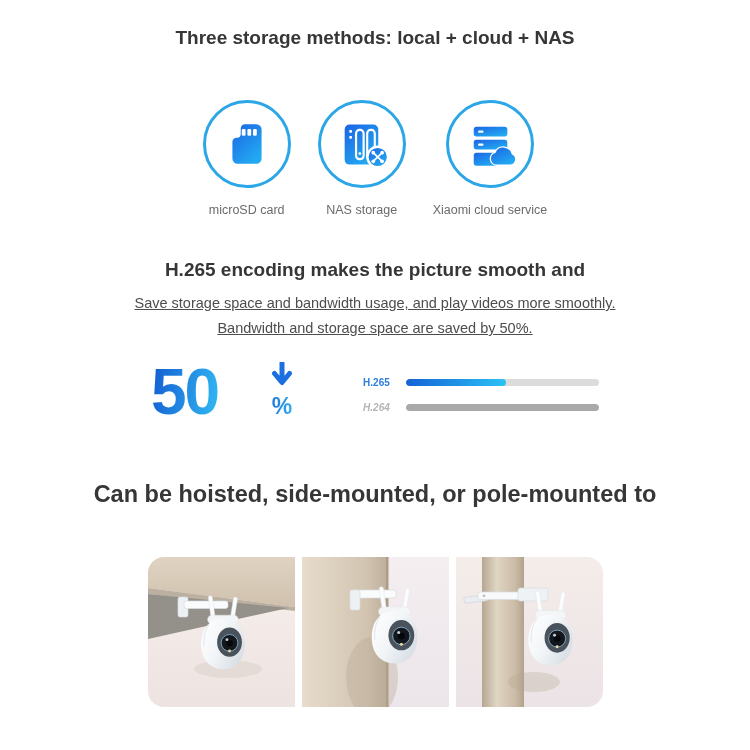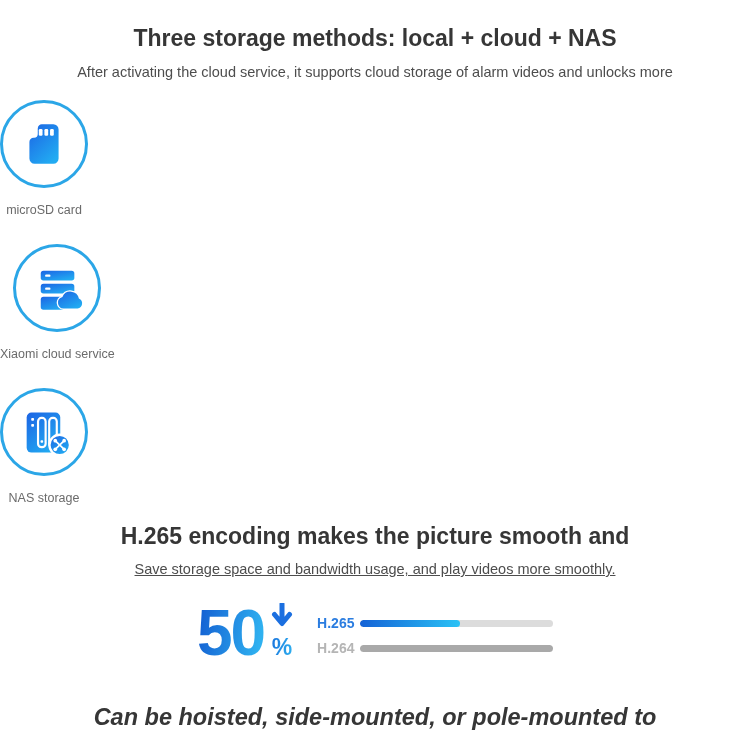--- a/index.html
+++ b/index.html
@@ -1,51 +1,51 @@
 <!DOCTYPE html>
 <html><head>
 <meta charset="utf-8">
 <style>
   html,body{margin:0;padding:0;}
   body{
     width:750px;height:750px;background:#ffffff;position:relative;overflow:hidden;
     font-family:"Liberation Sans",sans-serif;-webkit-font-smoothing:antialiased;
   }
-  .sec-title{font-weight:700;color:#363636;text-align:center;font-size:23px;line-height:30px;margin:0;}
+  .sec-title{font-weight:700;color:#363636;text-align:center;font-size:19px;line-height:30px;margin:0;}
   .sec-sub{color:#4d4d4d;text-align:center;font-size:14.5px;line-height:25px;margin:0;}
   .t1{margin-top:23px;}
   .s1{margin-top:7px;}
   
-  .methods{display:flex;justify-content:center;align-items:flex-start;gap:27px;margin-top:15px;flex-direction:column;}
+  .methods{display:flex;justify-content:center;align-items:flex-start;gap:27px;margin-top:15px;}
   .method{display:flex;flex-direction:column;align-items:center;}
   .circle{width:88px;height:88px;box-sizing:border-box;border:3px solid #2ba6e7;border-radius:50%;
           display:flex;align-items:center;justify-content:center;background:#fff;}
   .method-label{margin-top:15px;font-size:12.5px;color:#6b6b6b;white-space:nowrap;}
   
-  .t2{margin-top:16px;}
+  .t2{margin-top:38px;}
   .s2{margin-top:6px;text-decoration:underline;}
-  .savings{display:flex;justify-content:center;align-items:flex-start;margin-top:21px;height:72px;}
+  .savings{display:flex;justify-content:center;align-items:flex-start;margin-top:21px;height:72px;gap:46px;}
   .big-num{font-size:64px;line-height:60px;font-weight:700;letter-spacing:-2px;
            background:linear-gradient(100deg,#1564d4 10%,#2fb1f0 90%);
            -webkit-background-clip:text;background-clip:text;color:transparent;}
   .pct-col{display:flex;flex-direction:column;align-items:center;margin-left:3px;width:30px;}
   .pct-sign{font-size:23px;font-weight:700;line-height:22px;margin-top:7px;
             background:linear-gradient(100deg,#1a74dd,#2fb1f0);
             -webkit-background-clip:text;background-clip:text;color:transparent;}
   .bars{display:flex;flex-direction:column;gap:15px;margin-left:20px;margin-top:15px;}
   .bar-row{display:flex;align-items:center;height:10px;}
-  .bar-label{width:34px;font-size:14px;font-weight:700;margin-right:9px;text-align:left;}
+  .bar-label{width:34px;font-size:10px;font-weight:700;margin-right:9px;text-align:left;}
   .lbl-h265{color:#2b7de0;}
-  .lbl-h264{color:#b5b5b5;}
+  .lbl-h264{color:#b5b5b5;font-style:italic;}
   .track{width:193px;height:7px;border-radius:4px;background:#dcdcdc;overflow:hidden;}
   .fill{height:100%;border-radius:4px;}
   .fill-h265{background:linear-gradient(90deg,#1462d6,#2ac2f5);}
   .fill-h264{background:#a9a9a9;}
   
-  .t3{margin-top:27px;font-size:23.5px;font-style:italic;}
+  .t3{margin-top:45px;font-size:23.5px;}
   .scenes{display:flex;justify-content:center;gap:7px;margin:48px auto 0;
           width:455px;border-radius:16px;overflow:hidden;}
   .scene{width:147px;height:150px;display:block;}
   .hidden-defs{position:absolute;width:0;height:0;}
 </style>
 </head>
 <body>
 
 <svg class="hidden-defs" aria-hidden="true">
   <defs>
@@ -95,51 +95,34 @@
       <circle cx="61" cy="67" r="11.5" fill="#14181d" stroke="#7fa8c4" stroke-width="1.3"></circle>
       <circle cx="61" cy="67" r="4.5" fill="#05070a"></circle>
       <circle cx="57.5" cy="62.5" r="2" fill="#cfe3f2" opacity="0.9"></circle>
       <circle cx="61" cy="78" r="2" fill="#ead9a2"></circle>
     </g>
   </defs>
 </svg>
 
 <h1 class="sec-title t1">Three storage methods: local + cloud + NAS</h1>
 <p class="sec-sub s1">
-  <span>After activating the cloud service, it supports cloud storage of alarm videos and unlocks more</span><br>
+  <br>
 </p>
 
 <div class="methods">
   <div class="method">
     <div class="circle">
       <svg width="50" height="50" viewBox="0 0 48 48">
         <path d="M17 5 h16 a5 5 0 0 1 5 5 v28 a5 5 0 0 1 -5 5 H15 a5 5 0 0 1 -5 -5 V22 a4 4 0 0 1 4 -4 h0.5 a3.5 3.5 0 0 0 3.5 -3.5 V9 a4 4 0 0 1 4 -4 z" fill="url(#gIcon)"></path>
         <rect x="19" y="9.5" width="3.6" height="6.5" rx="1.2" fill="#ffffff"></rect>
         <rect x="24.4" y="9.5" width="3.6" height="6.5" rx="1.2" fill="#ffffff"></rect>
         <rect x="29.8" y="9.5" width="3.6" height="6.5" rx="1.2" fill="#ffffff"></rect>
       </svg>
     </div>
     <div class="method-label">microSD card</div>
-  </div>
-
-  <div class="method">
-    <div class="circle">
-      <svg width="52" height="52" viewBox="0 0 48 48">
-        <rect x="9" y="8" width="31" height="9" rx="2.5" fill="url(#gIcon)"></rect>
-        <rect x="13" y="11.5" width="5" height="2.2" rx="1.1" fill="#ffffff"></rect>
-        <rect x="9" y="20" width="31" height="9" rx="2.5" fill="url(#gIcon)"></rect>
-        <rect x="13" y="23.5" width="5" height="2.2" rx="1.1" fill="#ffffff"></rect>
-        <rect x="9" y="32" width="23" height="12" rx="2.5" fill="url(#gIcon)"></rect>
-        <g stroke="#ffffff" stroke-width="2.4" fill="url(#gIcon)">
-          <path d="M30 43 a5.5 5.5 0 0 1 -1 -10.8 a8 8 0 0 1 15.2 1.6 a4.8 4.8 0 0 1 -1.2 9.2 z"></path>
-        </g>
-        <path d="M30 43 a5.5 5.5 0 0 1 -1 -10.8 a8 8 0 0 1 15.2 1.6 a4.8 4.8 0 0 1 -1.2 9.2 z" fill="url(#gIcon)"></path>
-      </svg>
-    </div>
-    <div class="method-label">Xiaomi cloud service</div>
   </div>
 
   <div class="method">
     <div class="circle">
       <svg width="52" height="52" viewBox="0 0 48 48">
         <rect x="8" y="6" width="31" height="37" rx="4.5" fill="url(#gIcon)"></rect>
         <rect x="12.2" y="11" width="2.6" height="2.6" rx="0.8" fill="#ffffff"></rect>
         <rect x="12.2" y="16.5" width="2.6" height="2.6" rx="0.8" fill="#ffffff"></rect>
         <rect x="18.5" y="11" width="7" height="27" rx="3.2" fill="none" stroke="#ffffff" stroke-width="2"></rect>
         <rect x="28.8" y="11" width="7" height="27" rx="3.2" fill="none" stroke="#ffffff" stroke-width="2"></rect>
@@ -153,27 +136,45 @@
         <g fill="#ffffff">
           <circle cx="34.4" cy="32" r="1.7"></circle>
             <circle cx="42.6" cy="32" r="1.7"></circle>
           <circle cx="34.4" cy="40" r="1.7"></circle>
             <circle cx="42.6" cy="40" r="1.7"></circle>
         </g>
       </svg>
     </div>
     <div class="method-label">NAS storage</div>
   </div>
+
+  <div class="method">
+    <div class="circle">
+      <svg width="52" height="52" viewBox="0 0 48 48">
+        <rect x="9" y="8" width="31" height="9" rx="2.5" fill="url(#gIcon)"></rect>
+        <rect x="13" y="11.5" width="5" height="2.2" rx="1.1" fill="#ffffff"></rect>
+        <rect x="9" y="20" width="31" height="9" rx="2.5" fill="url(#gIcon)"></rect>
+        <rect x="13" y="23.5" width="5" height="2.2" rx="1.1" fill="#ffffff"></rect>
+        <rect x="9" y="32" width="23" height="12" rx="2.5" fill="url(#gIcon)"></rect>
+        <g stroke="#ffffff" stroke-width="2.4" fill="url(#gIcon)">
+          <path d="M30 43 a5.5 5.5 0 0 1 -1 -10.8 a8 8 0 0 1 15.2 1.6 a4.8 4.8 0 0 1 -1.2 9.2 z"></path>
+        </g>
+        <path d="M30 43 a5.5 5.5 0 0 1 -1 -10.8 a8 8 0 0 1 15.2 1.6 a4.8 4.8 0 0 1 -1.2 9.2 z" fill="url(#gIcon)"></path>
+      </svg>
+    </div>
+    <div class="method-label">Xiaomi cloud service</div>
+  </div>
 </div>
 
 <h2 class="sec-title t2">
   <span>H.265 encoding makes the picture smooth and</span><br>
 </h2>
 <p class="sec-sub s2">
   <span>Save storage space and bandwidth usage, and play videos more smoothly.</span><br>
+  <span>Bandwidth and storage space are saved by 50%.</span>
 </p>
 
 <div class="savings">
   <div class="big-num">50</div>
   <div class="pct-col">
     <svg width="22" height="26" viewBox="0 0 22 26">
       <path d="M11 1 v16 M3.5 11.5 L11 20.5 L18.5 11.5" stroke="#1b6fe0" stroke-width="5" fill="none" stroke-linecap="round" stroke-linejoin="round"></path>
     </svg>
     <div class="pct-sign">%</div>
   </div>

